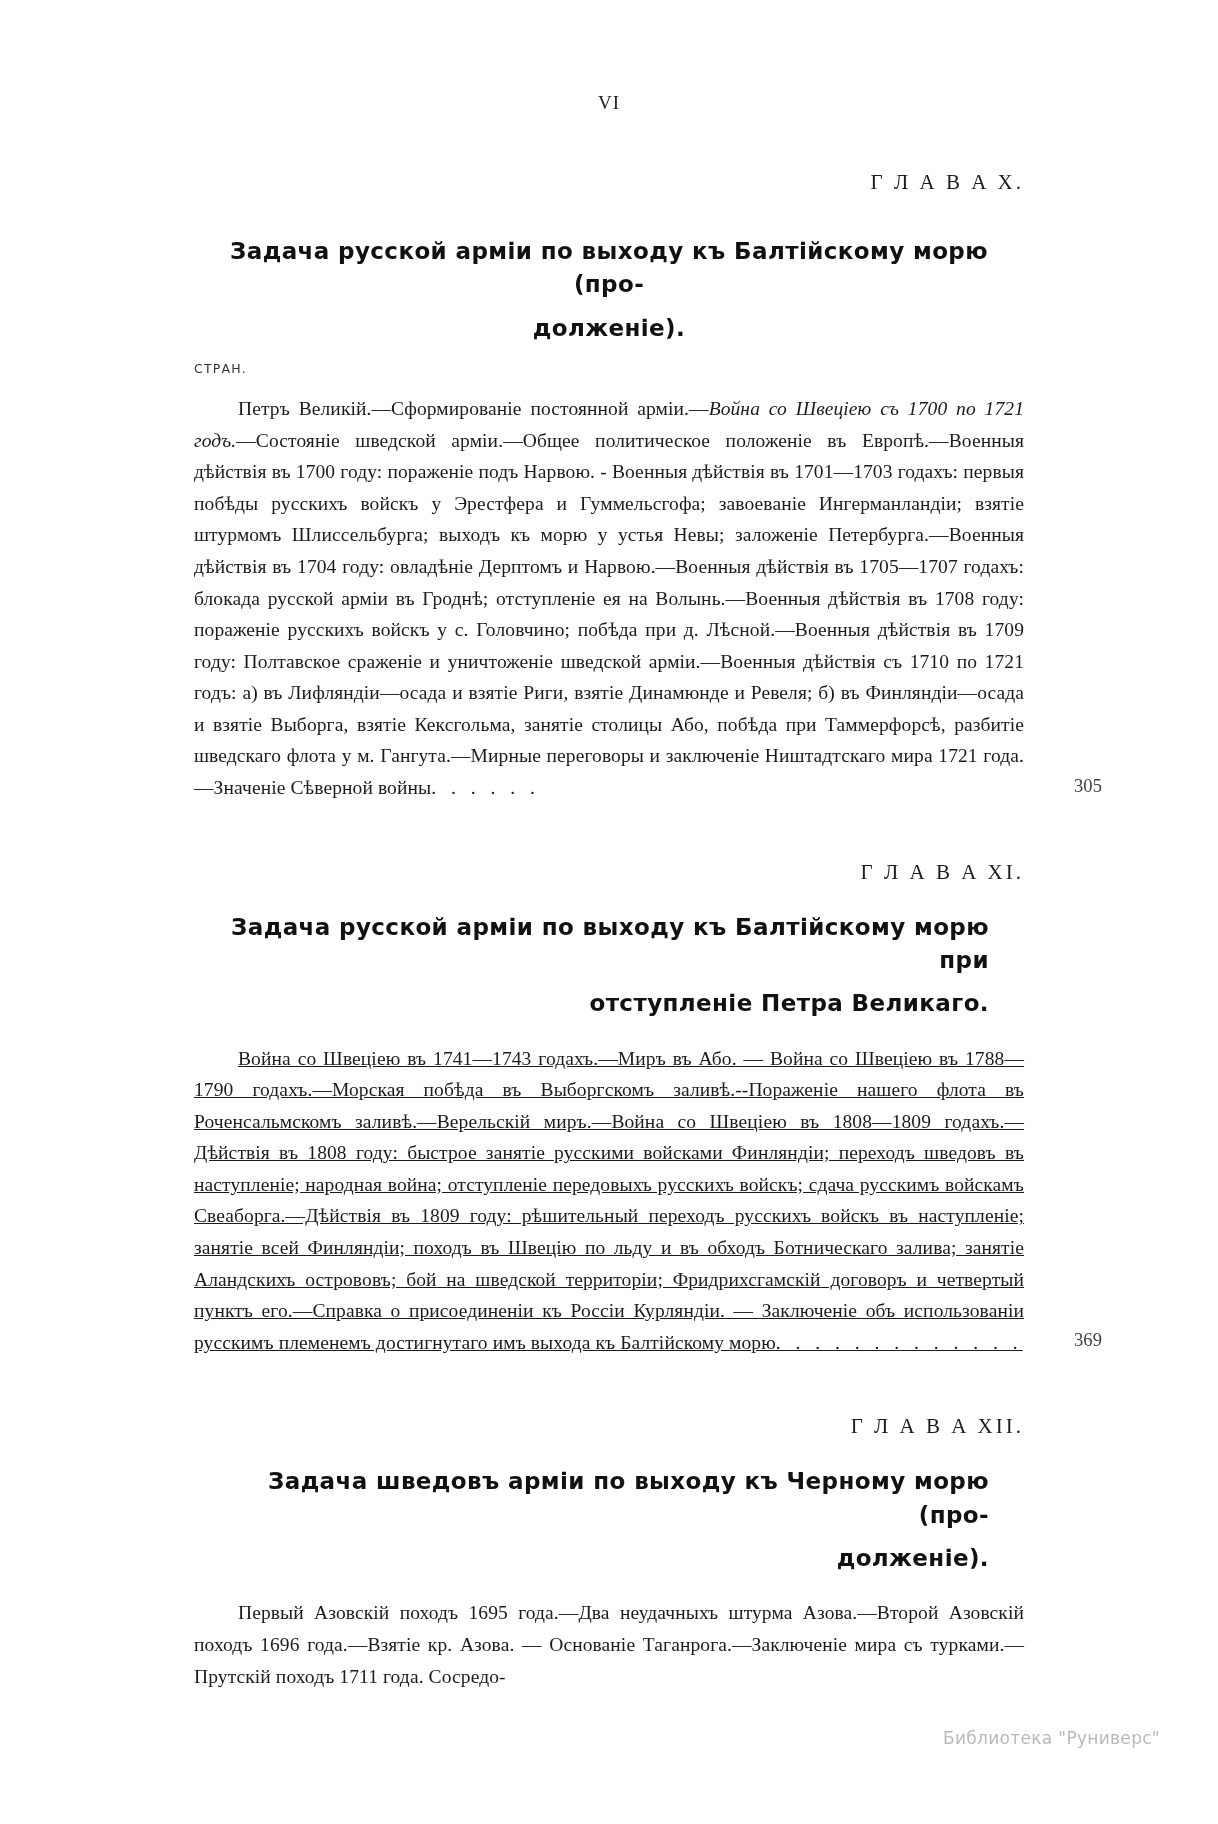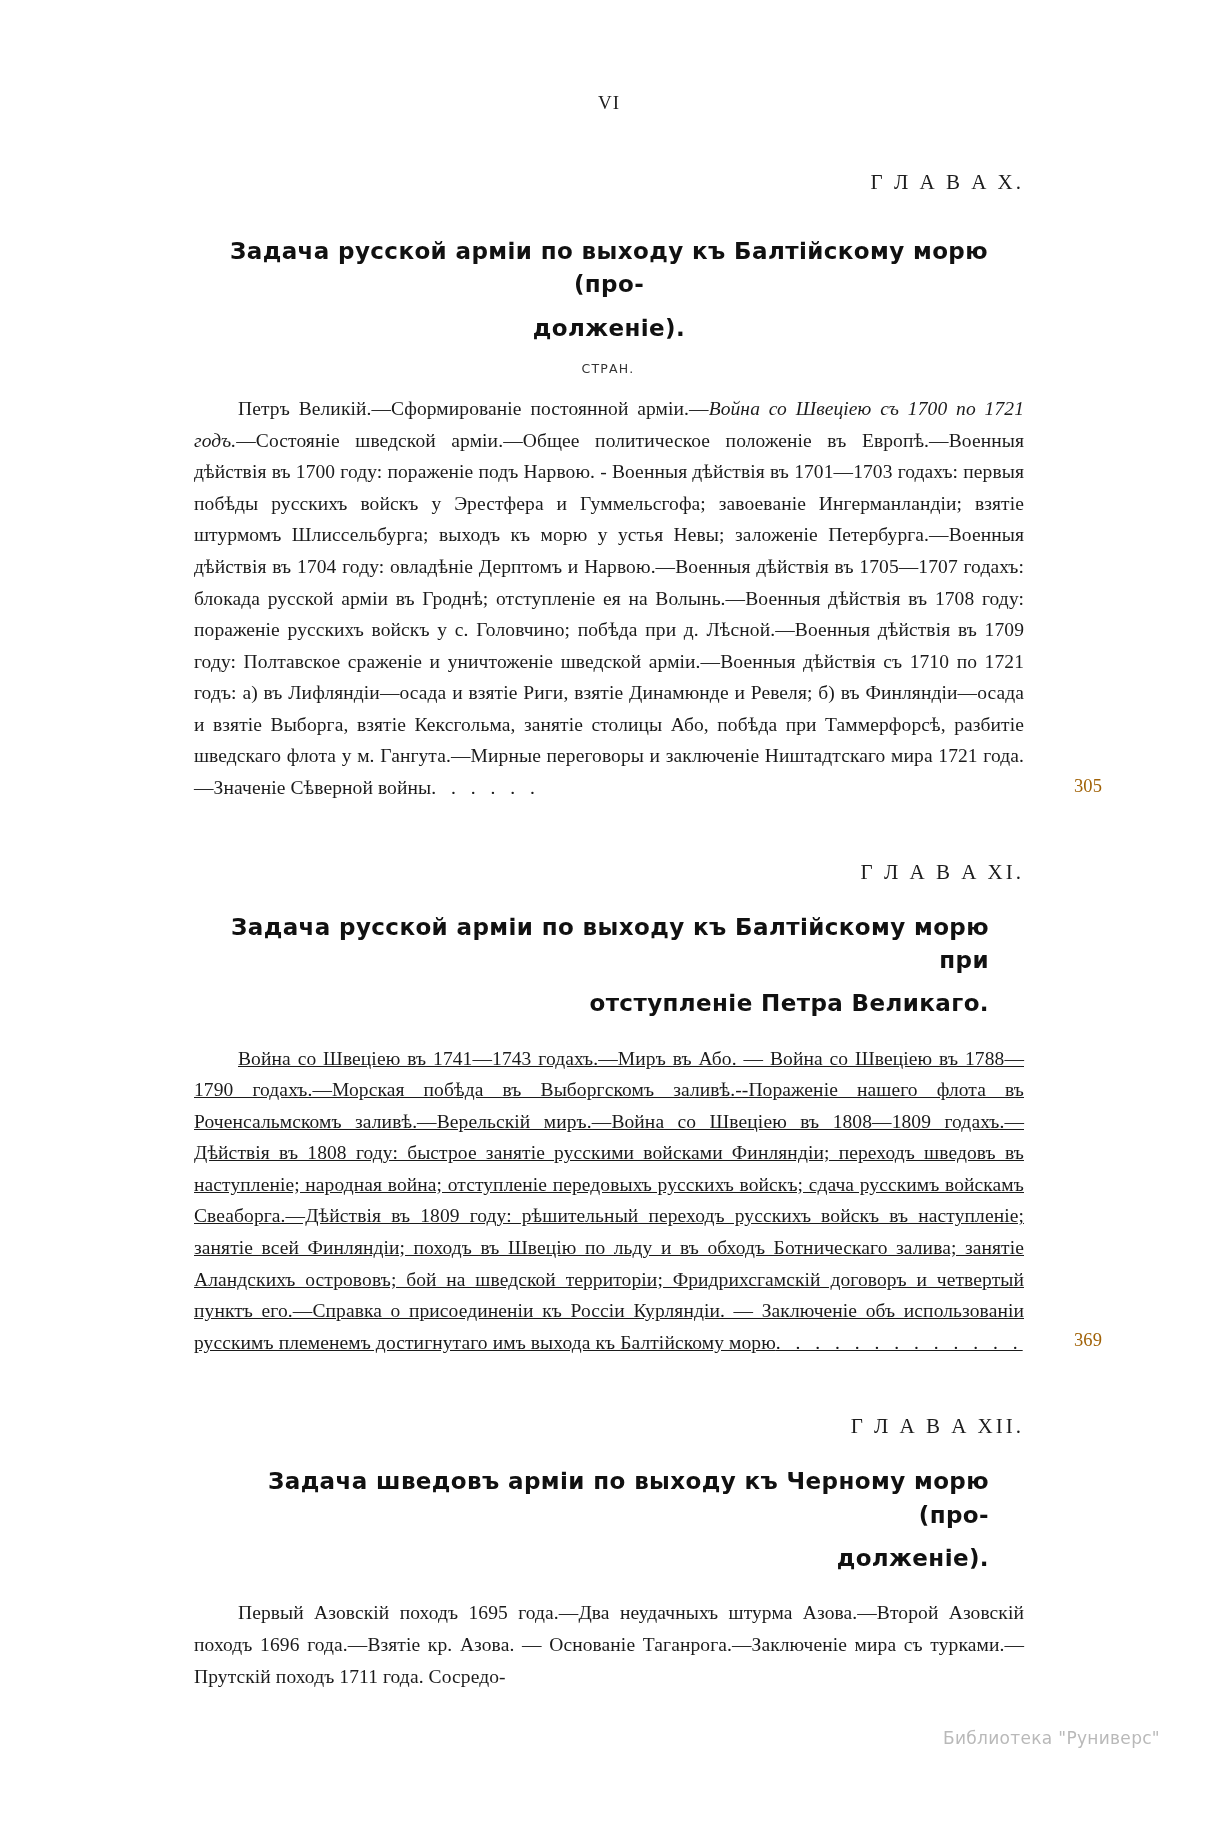--- a/index.html
+++ b/index.html
@@ -54,21 +54,21 @@
     text-align: right;
     letter-spacing: 0.4px;
     margin: 0 auto 10px auto;
     width: 760px;
   }
   .strah {
     font-family: "DejaVu Sans", sans-serif;
     font-size: 12.5px;
     letter-spacing: 1.2px;
     color: #333;
-    text-align: center;
+    text-align: left;
     margin-top: 16px;
     margin-bottom: 4px;
     padding-right: 2px;
   }
   .summary {
     font-size: 19.5px;
     line-height: 1.62;
     color: #1b1b1b;
     text-align: justify;
     text-justify: inter-word;
@@ -79,21 +79,21 @@
     display: inline-block;
     width: 44px;
   }
   .summary i {
     font-style: italic;
   }
   .pagenum {
     position: absolute;
     right: -78px;
     font-size: 18.5px;
-    color: #a16207;
+    color: #404040;
     font-family: "Liberation Serif", serif;
   }
   .dots {
     letter-spacing: 5px;
   }
   .watermark {
     position: absolute;
     right: 58px;
     bottom: 44px;
     font-family: "DejaVu Sans", sans-serif;

